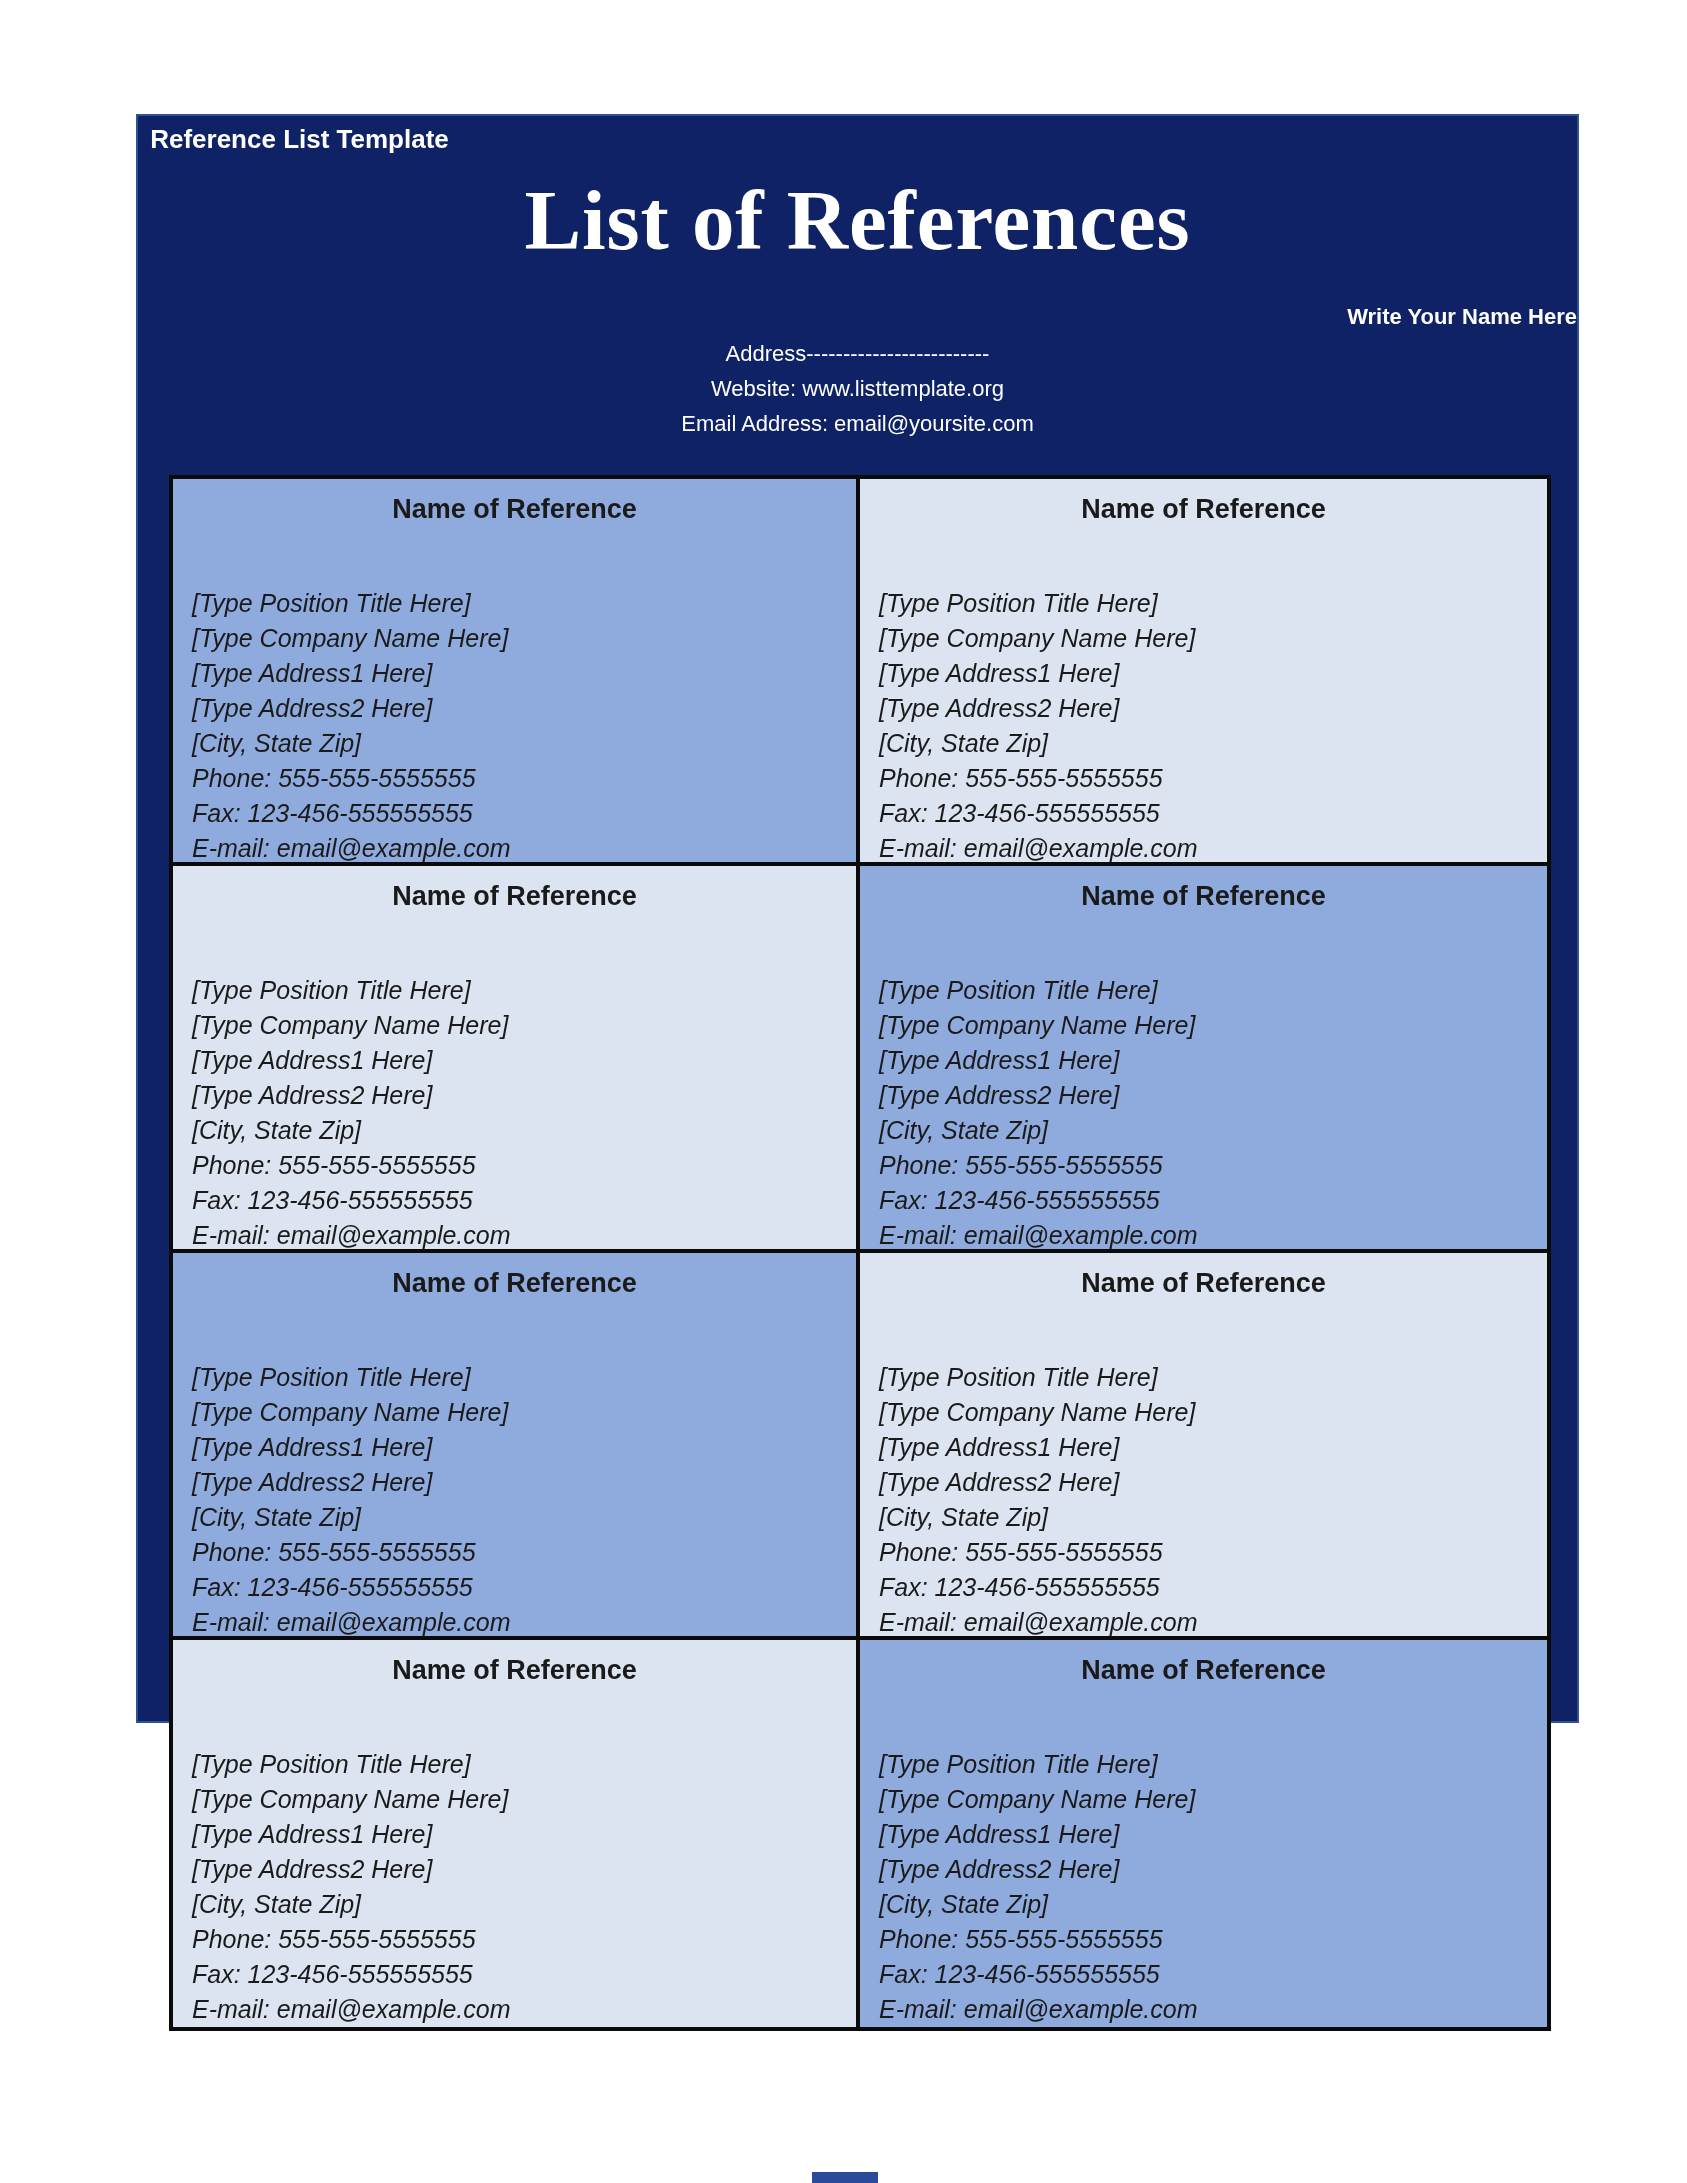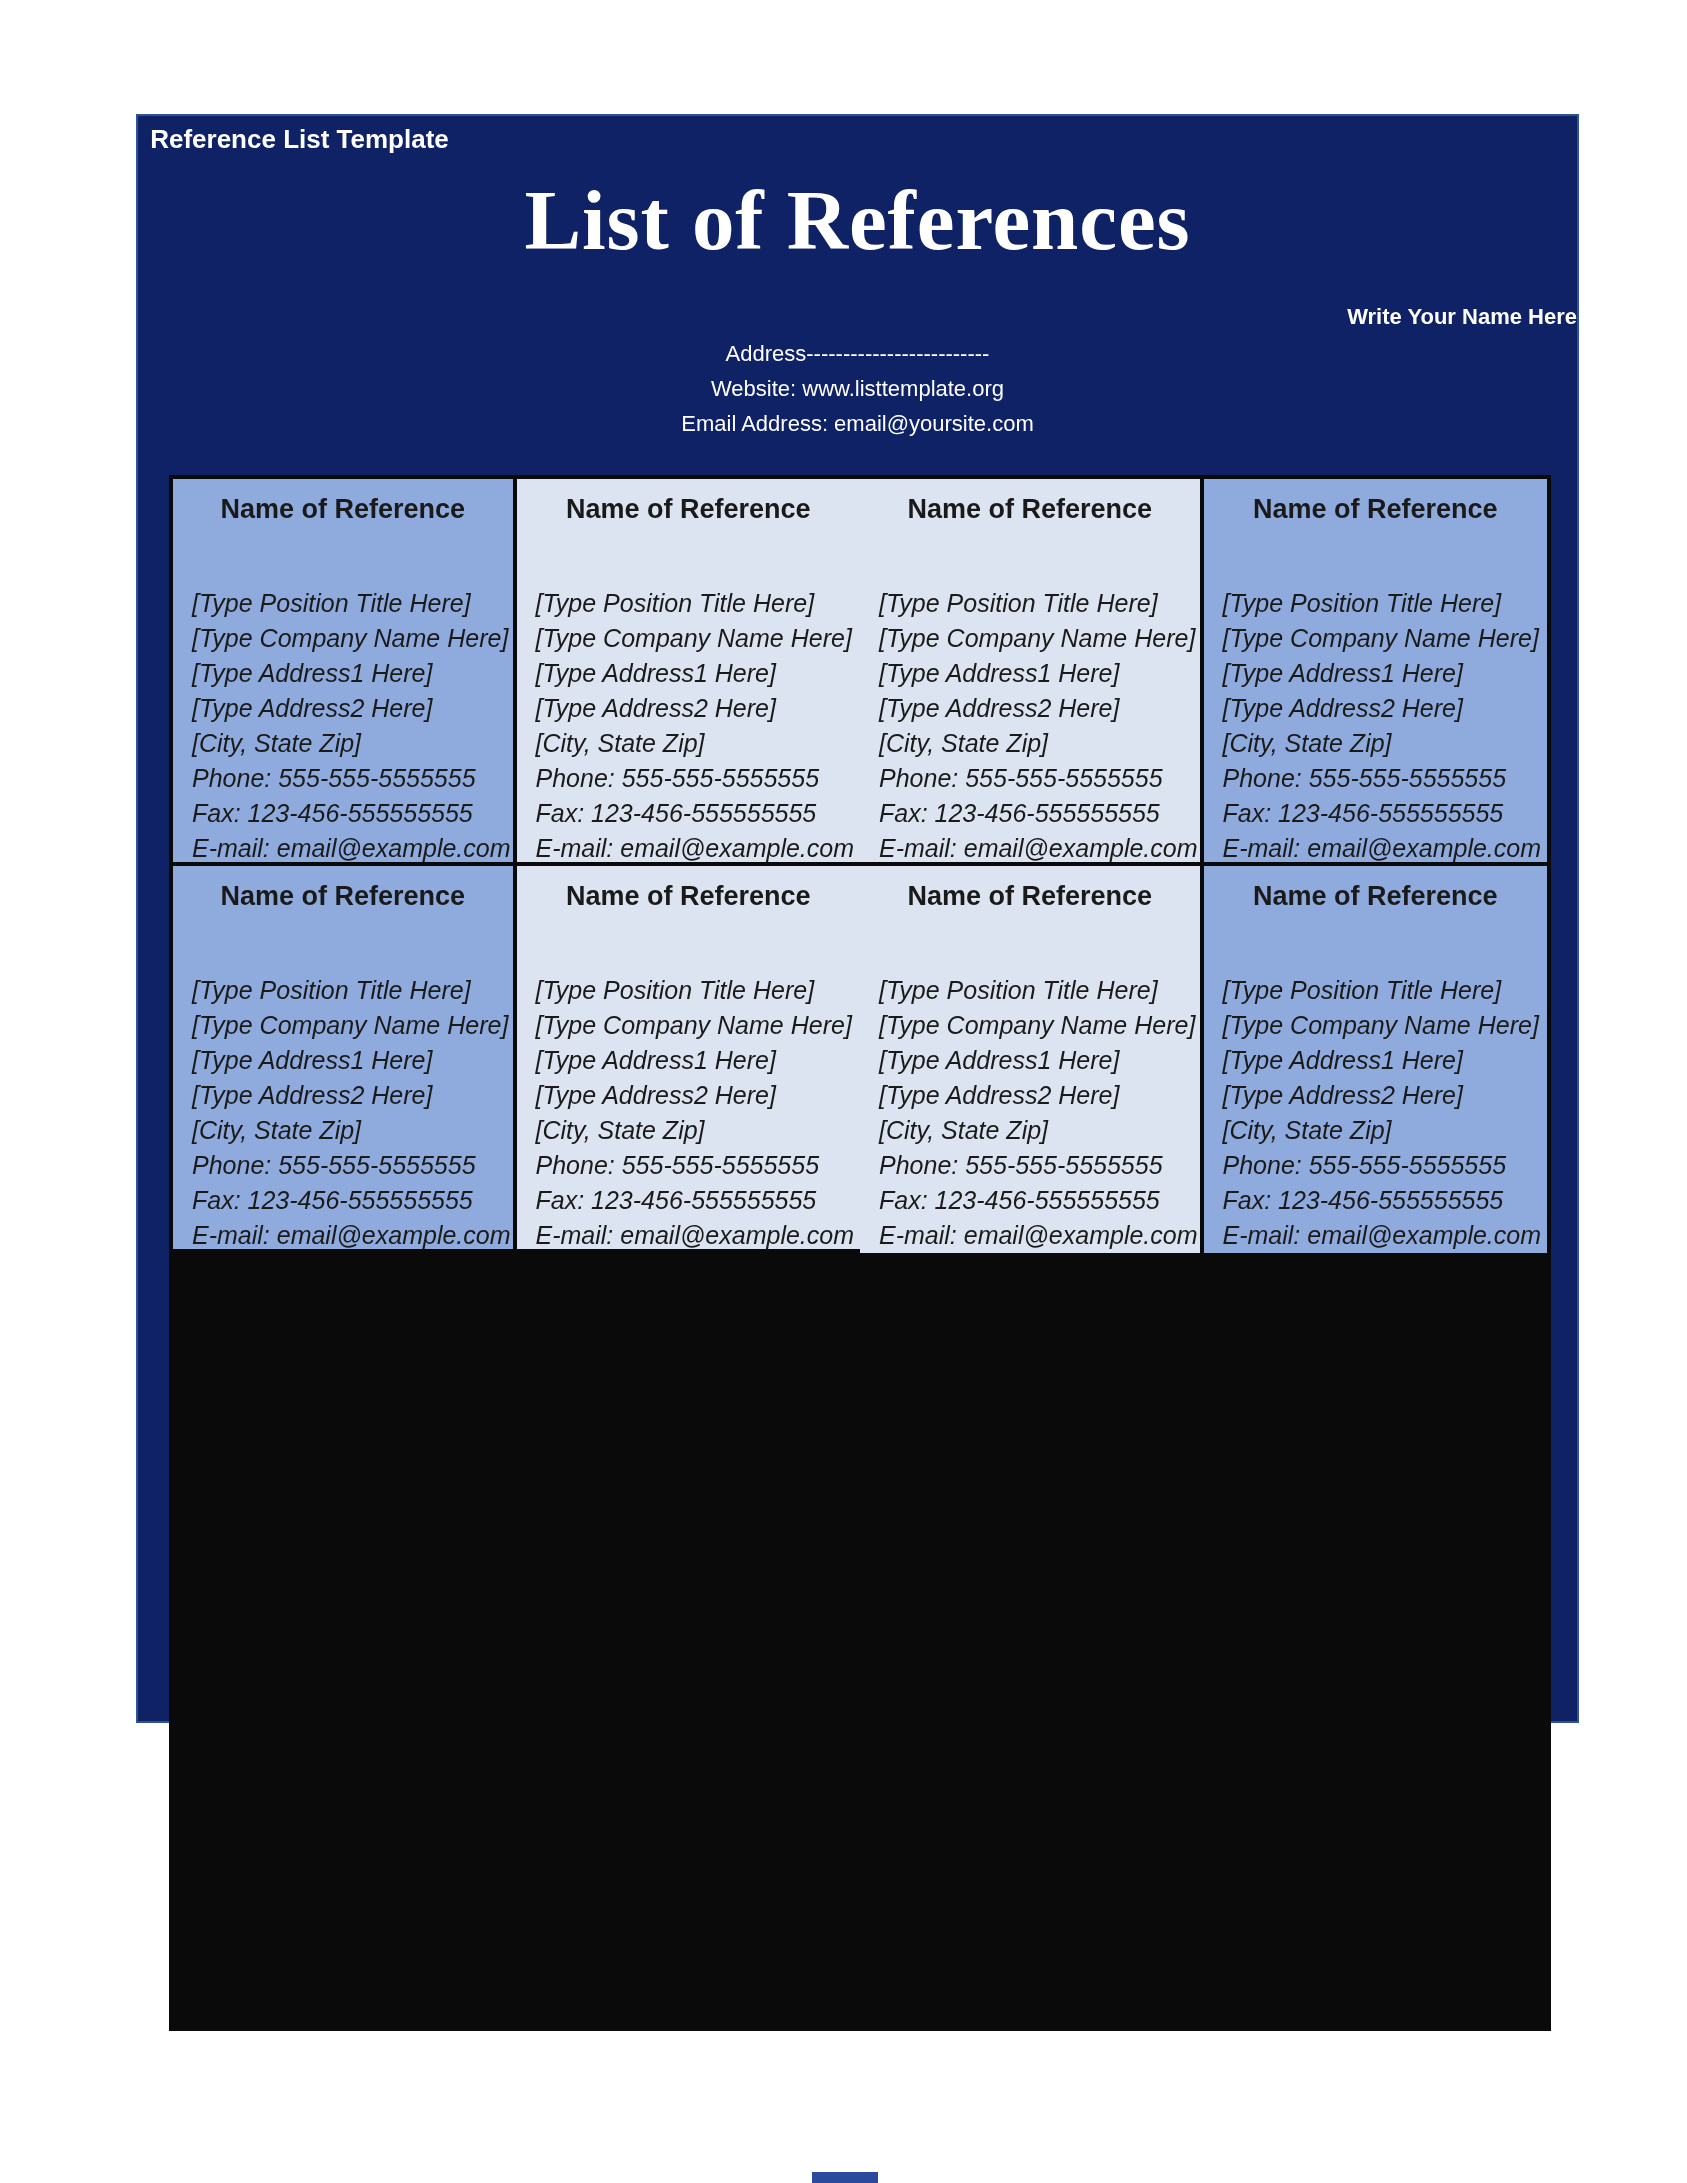--- a/index.html
+++ b/index.html
@@ -54,21 +54,21 @@
     font-size:22px;
     line-height:35px;
     text-align:center;
   }
   .contact-block { margin-top:5.2px; }
   .grid {
     position:absolute;
     left:31px; top:359px;
     width:1382px; height:1556px;
     display:grid;
-    grid-template-columns:1fr 1fr 1fr 1fr;
+    grid-template-columns:1fr 1fr;
     grid-template-rows:repeat(4, 1fr);
     border:4.4px solid var(--line-black);
     background:var(--line-black);
     color:var(--text-dark);
   }
   .card { overflow:hidden; }
   .card--medium { background:var(--card-medium); }
   .card--light  { background:var(--card-light); }
   .card:nth-child(odd) { border-right:4.4px solid var(--line-black); }
   .card:not(:nth-last-child(-n+2)) { border-bottom:4.4px solid var(--line-black); }

